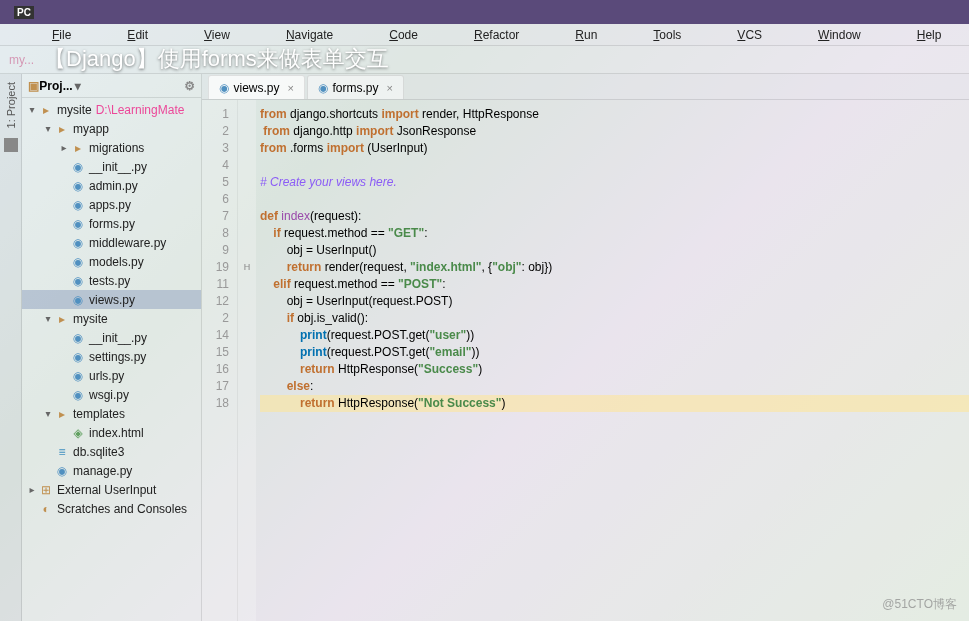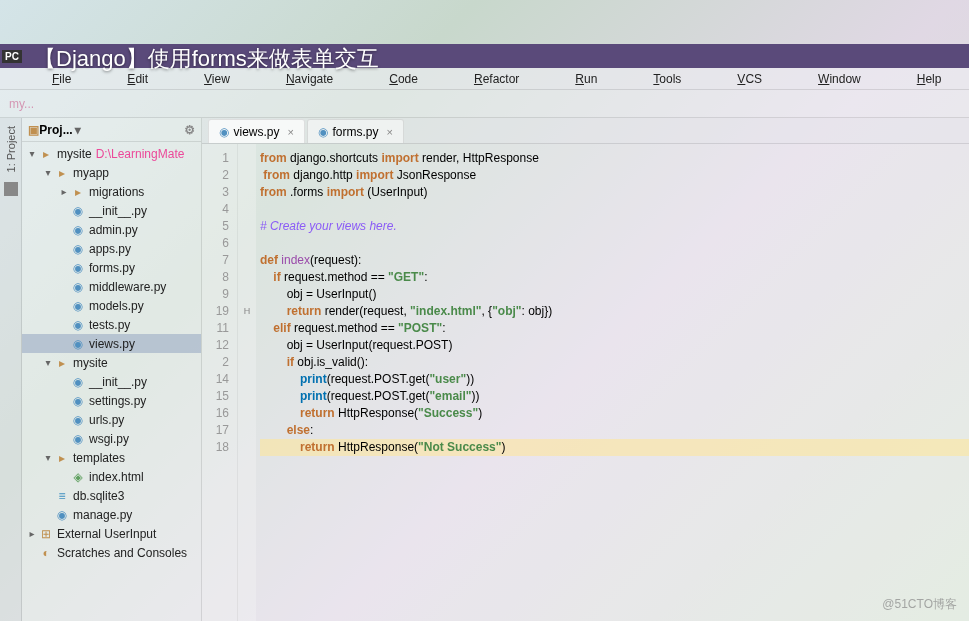--- a/index.html
+++ b/index.html
@@ -1,22 +1,22 @@
 <!DOCTYPE html>
 <html><head>
 <meta charset="utf-8">
 <style>
 * { margin:0; padding:0; box-sizing:border-box; font-family:"Segoe UI",Arial,sans-serif; font-size:12px; }
 body { width:969px; height:621px; background:linear-gradient(135deg,#d4e4e8 0%,#c8d8cc 30%,#e0d8e4 60%,#d8e4d4 100%); overflow:hidden; position:relative; }
-.titlebar { height:24px; background:#5a4a7a; color:#ddd; display:flex; align-items:center; padding:0 2px; font-size:12px;margin-top:44px; }
+.titlebar { height:24px; background:#5a4a7a; color:#ddd; display:flex; align-items:center; padding:0 14px; font-size:12px; }
 .titlebar .pc { background:#333; color:#fff; padding:1px 3px; font-size:10px; font-weight:bold; margin-right:6px; }
 .menubar { height:22px; background:rgba(240,240,245,0.6); display:flex; align-items:center; padding:0 4px; border-bottom:1px solid rgba(0,0,0,0.1); }
 .menubar span { padding:2px 8px; cursor:pointer; color:#222;margin-left:40px; }
 .menubar span u { text-decoration:underline; }
-.overlay-title { position:absolute; top:44px; left:34px; color:#fff; font-size:22px; font-weight:500; text-shadow:0 1px 3px rgba(0,0,0,0.5); z-index:10; }
+.overlay-title { position:absolute; top:44px; left:44px; color:#fff; font-size:22px; font-weight:500; text-shadow:0 1px 3px rgba(0,0,0,0.5); z-index:10; }
 .breadcrumb { height:28px; background:rgba(245,245,250,0.5); display:flex; align-items:center; padding:0 9px; font-size:12px; color:#be185d; border-bottom:1px solid rgba(0,0,0,0.1); }
 .breadcrumb .bcitem { opacity:0.4; }
 .main { display:flex; height:calc(621px - 24px - 22px - 28px); }
 .left-vert { width:22px; background:rgba(230,230,235,0.5); display:flex; flex-direction:column; align-items:center; padding-top:4px; gap:6px; border-right:1px solid rgba(0,0,0,0.1); }
 .left-vert .vlabel { writing-mode:vertical-rl; transform:rotate(180deg); font-size:11px; color:#555; padding:4px 0; }
 .left-vert .vicon { width:14px; height:14px; background:#888; }
 .sidebar { width:180px; background:rgba(250,250,252,0.5); border-right:1px solid rgba(0,0,0,0.1); display:flex; flex-direction:column; }
 .sidebar-head { height:24px; display:flex; align-items:center; padding:0 6px; border-bottom:1px solid rgba(0,0,0,0.1); font-weight:bold; }
 .sidebar-head .gear { margin-left:auto; color:#888; }
 .tree { flex:1; overflow:auto; padding:2px 0; }

